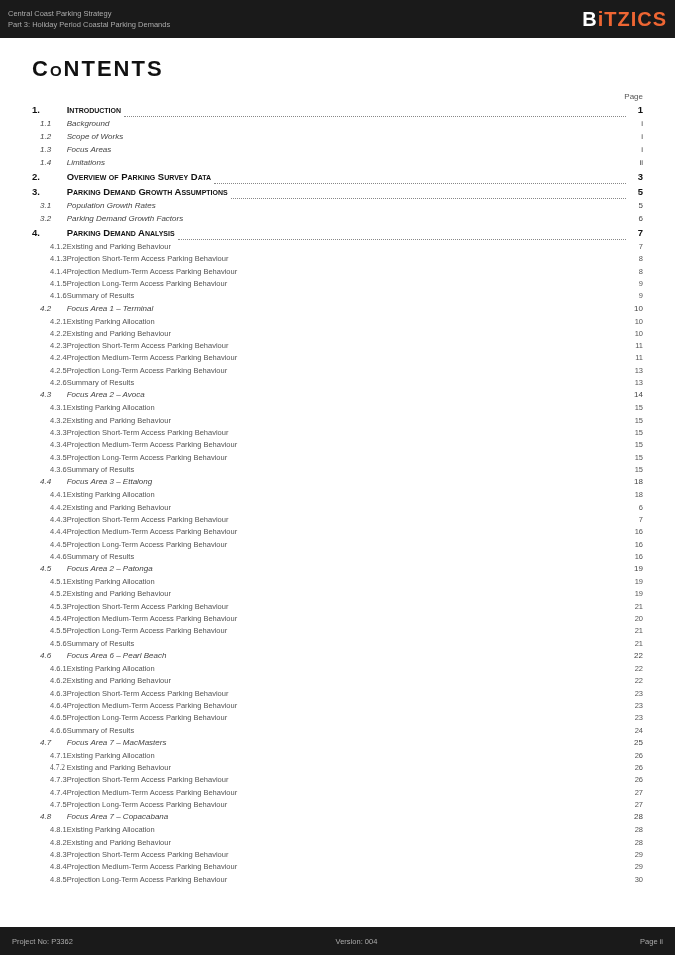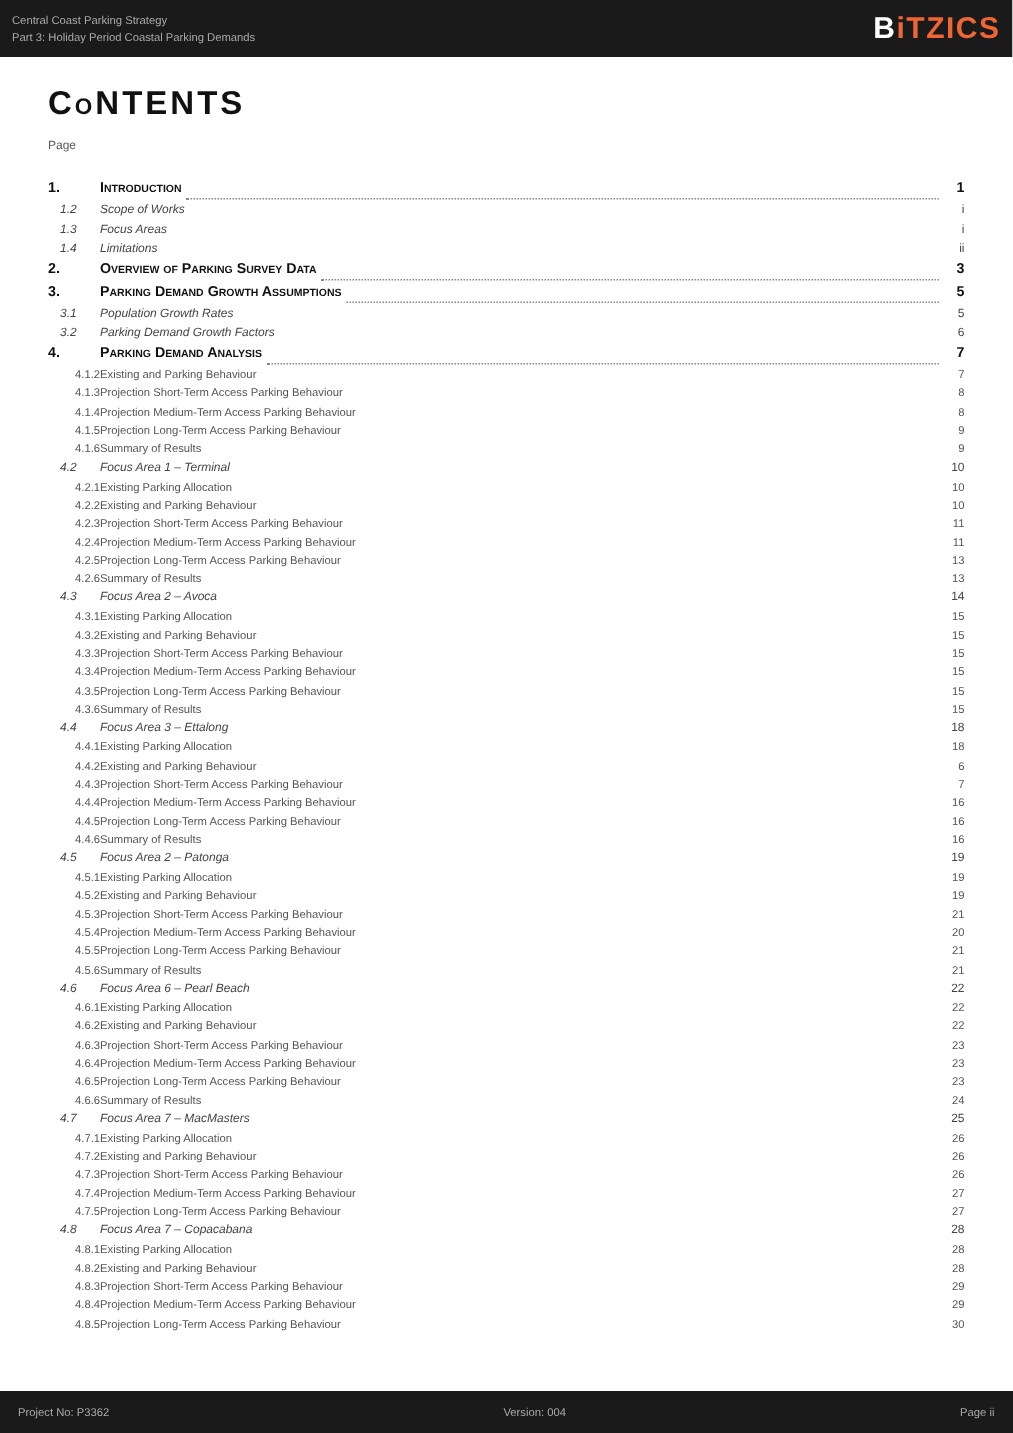--- a/index.html
+++ b/index.html
@@ -47,24 +47,24 @@
       font-variant: small-caps;
       letter-spacing: 2px;
       margin-bottom: 10px;
       color: #111;
       border-bottom: none;
     }
 
     
     .page-label-row {
       display: flex;
-      justify-content: flex-start;
+      justify-content: flex-end;
       font-size: 8px;
       color: #555;
-      margin-bottom: 18px;
+      margin-bottom: 2px;
     }
 
     
     .toc-table {
       width: 100%;
       border-collapse: collapse;
     }
     .toc-table tr td {
       padding: 1.1px 0;
       vertical-align: top;
@@ -182,20 +182,30 @@
           <td class="toc-num" style="padding-left: 0px;">1.</td>
           <td>
             <div class="toc-entry-row">
               <span class="toc-label">Introduction</span>
               <span class="toc-dots"></span>
               <span class="toc-page">1</span>
             </div>
           </td>
         </tr>
         <tr class="level2">
+          <td class="toc-num" style="padding-left: 8px;">1.1</td>
+          <td>
+            <div class="toc-entry-row">
+              <span class="toc-label">Background</span>
+              <span class="toc-dots" style="border-bottom: none; min-width: 4px;"></span>
+              <span class="toc-page">i</span>
+            </div>
+          </td>
+        </tr>
+        <tr class="level2">
           <td class="toc-num" style="padding-left: 8px;">1.2</td>
           <td>
             <div class="toc-entry-row">
               <span class="toc-label">Scope of Works</span>
               <span class="toc-dots" style="border-bottom: none; min-width: 4px;"></span>
               <span class="toc-page">i</span>
             </div>
           </td>
         </tr>
         <tr class="level2">
@@ -682,21 +692,21 @@
           <td class="toc-num" style="padding-left: 18px;">4.7.1</td>
           <td>
             <div class="toc-entry-row">
               <span class="toc-label">Existing Parking Allocation</span>
               <span class="toc-dots" style="border-bottom: none; min-width: 4px;"></span>
               <span class="toc-page">26</span>
             </div>
           </td>
         </tr>
         <tr class="level3">
-          <td class="toc-num" style="padding-left: 18px;">4.7.2</td>
+          <td class="toc-num" style="padding-left: 18px; font-family: Liberation Serif, serif;">4.7.2</td>
           <td>
             <div class="toc-entry-row">
               <span class="toc-label">Existing and Parking Behaviour</span>
               <span class="toc-dots" style="border-bottom: none; min-width: 4px;"></span>
               <span class="toc-page">26</span>
             </div>
           </td>
         </tr>
         <tr class="level3">
           <td class="toc-num" style="padding-left: 18px;">4.7.3</td>

